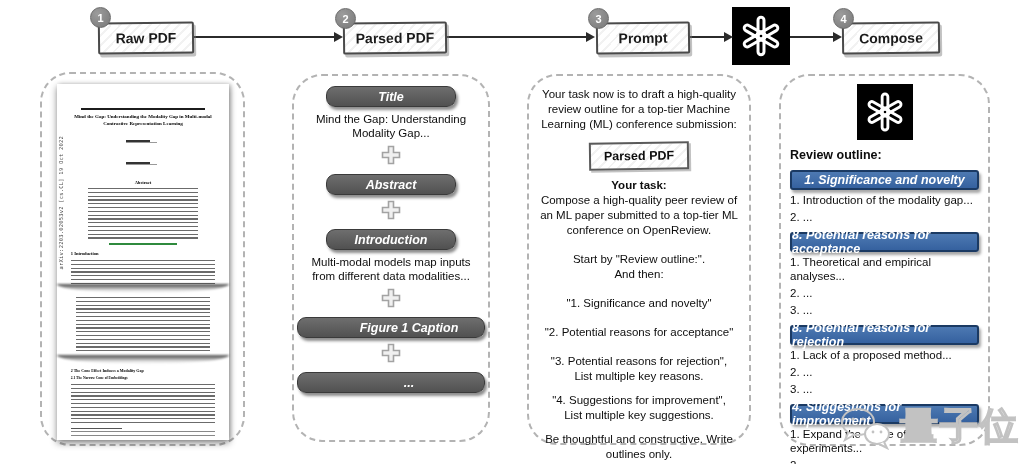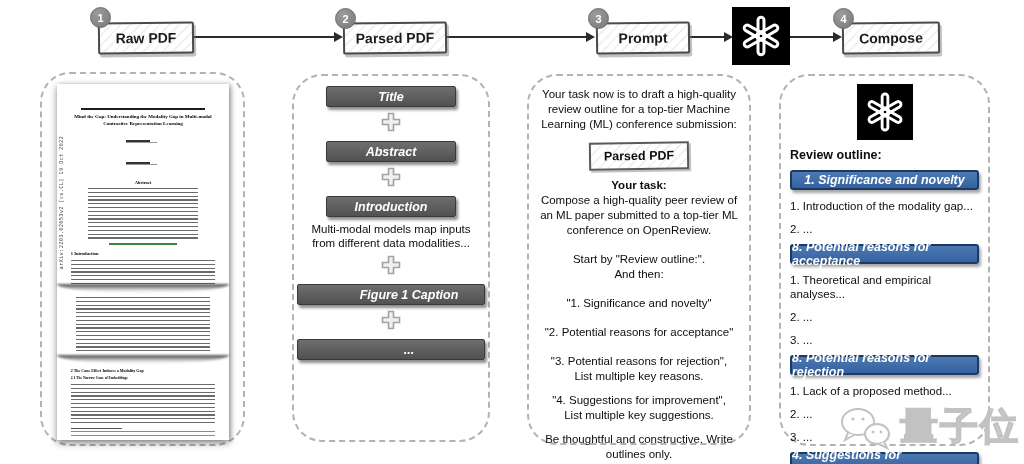--- a/index.html
+++ b/index.html
@@ -57,21 +57,21 @@
   .body-blk{left:8%;width:84%;}
   .curl{
     left:0;width:100%;height:9px;filter:blur(1px);
     background:linear-gradient(to bottom, rgba(40,40,40,0.85), rgba(140,140,140,0.25) 70%, rgba(255,255,255,0));
     border-radius:0 0 50% 50% / 0 0 9px 9px;
   }
   .footrule{left:8%;width:30%;height:1px;background:#555;}
   
   .p2-flow{position:absolute;left:292px;top:74px;width:198px;display:flex;flex-direction:column;align-items:center;padding-top:12px;box-sizing:border-box;}
   .gbtn{
-    width:128px;height:19px;border-radius:2px;flex:none;
+    width:128px;height:19px;border-radius:9px;flex:none;
     background:linear-gradient(#6e6e6e,#515151);border:1px solid #3a3a3a;
     box-shadow:2px 3px 3px rgba(0,0,0,0.45);
     color:#fff;font-weight:bold;font-style:italic;font-size:12.5px;
     display:flex;align-items:center;justify-content:center;
   }
   .gbtn.wide{width:150px;padding-left:36px;}
   .gtext{font-size:11.5px;line-height:14px;text-align:center;white-space:pre-line;margin-top:5px;color:#0d0d0d;}
   .plus{margin:5px 0;}
   
   .p3-flow{position:absolute;left:527px;top:74px;width:224px;padding:13px 6px;box-sizing:border-box;
@@ -93,21 +93,21 @@
     display:flex;flex-direction:column;font-size:11.5px;line-height:14px;color:#0d0d0d;}
   .p4-logo{align-self:center;margin-top:2px;}
   .fb-head{font-weight:bold;font-size:12.5px;margin-top:8px;}
   .bbtn{
     height:20px;margin-top:8px;border-radius:3px;
     background:linear-gradient(#4d79b2,#35619f);border:2px solid #1b3a63;
     box-shadow:2px 3px 3px rgba(0,0,0,0.35);
     color:#fff;font-weight:bold;font-style:italic;font-size:12.5px;
     display:flex;align-items:center;justify-content:center;box-sizing:border-box;
   }
-  .fitem{margin-top:9px;}
+  .fitem{margin-top:3px;}
   
   .watermark{
     position:absolute;right:4px;bottom:12px;display:flex;align-items:center;gap:8px;z-index:5;
     pointer-events:none;
   }
   .wm-text{
     font-size:38px;font-weight:bold;color:rgba(255,255,255,0.05);
     -webkit-text-stroke:1.5px #c2c2c2;letter-spacing:2px;
     font-family:"Liberation Sans",sans-serif;
   }
@@ -219,20 +219,22 @@
   <div class="curl" style="top:271px;"></div>
   <div class="sec-h" style="top:284px;font-size:4px;">2   The Cone Effect Induces a Modality Gap</div>
   <div class="sec-h" style="top:292px;font-size:3.6px;">2.1   The Narrow Cone of Embeddings</div>
   <div class="body-blk stripes" style="top:300px;height:40px;"></div>
   <div class="footrule" style="top:344px;"></div>
   <div class="body-blk stripes" style="top:347px;height:7px;opacity:.8;"></div>
 </div>
 
 <div class="p2-flow">
   <div class="gbtn">Title</div>
+  <div class="gtext">Mind the Gap: Understanding
+Modality Gap...</div>
   <div class="plus"><svg width="20" height="20" viewBox="0 0 20 20">
         <use href="#plus-shape"></use>
       </svg></div>
   <div class="gbtn">Abstract</div>
   <div class="plus"><svg width="20" height="20" viewBox="0 0 20 20">
         <use href="#plus-shape"></use>
       </svg></div>
   <div class="gbtn">Introduction</div>
   <div class="gtext">Multi-modal models map inputs
 from different data modalities...</div>

